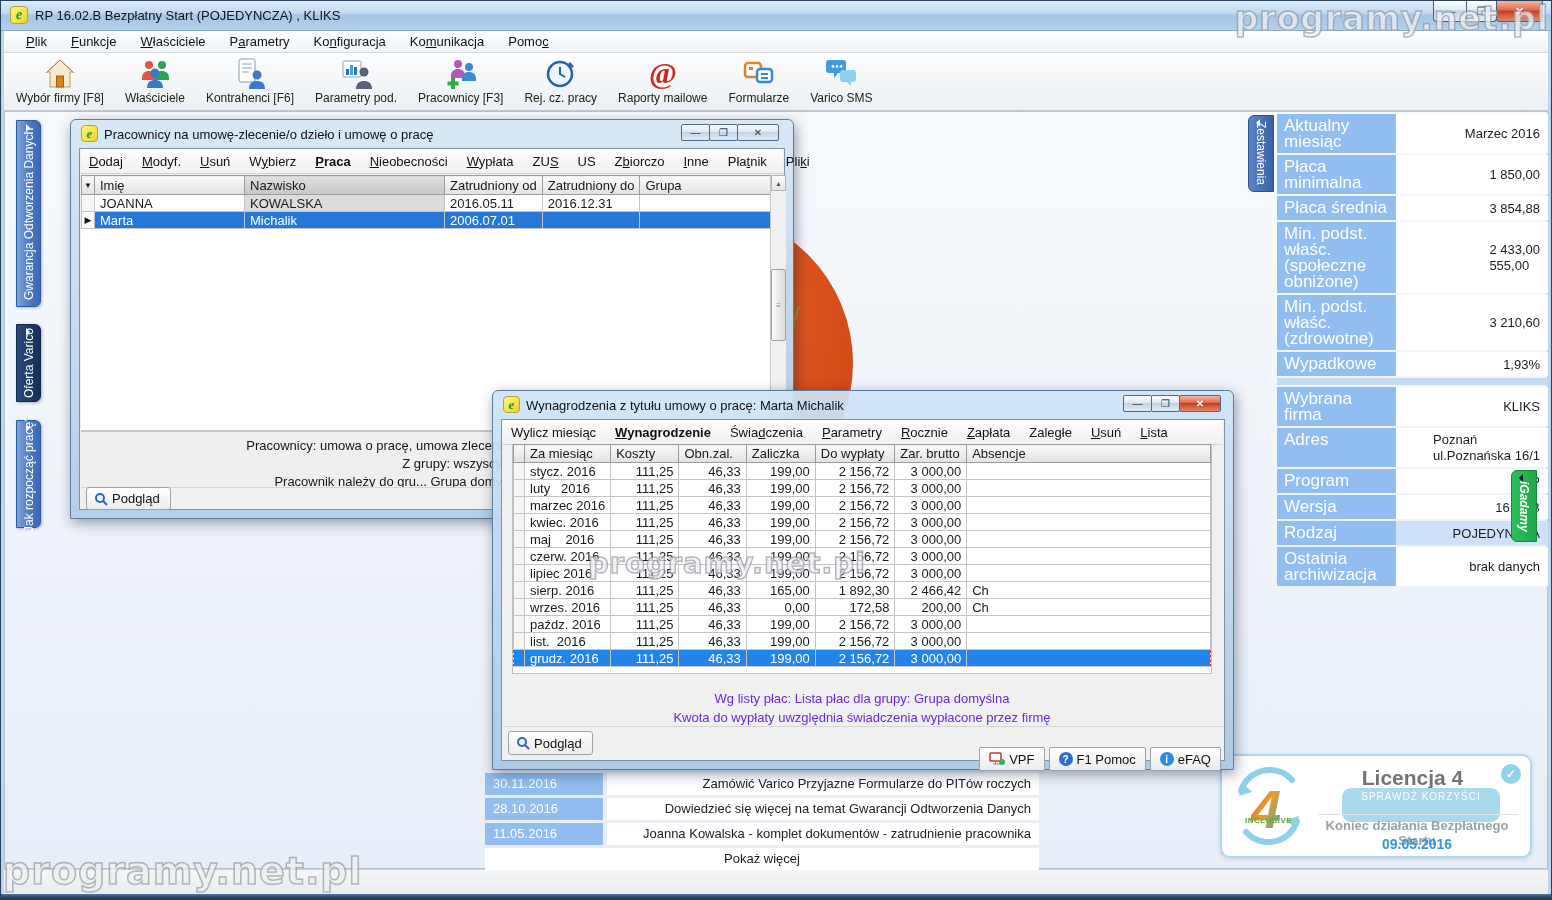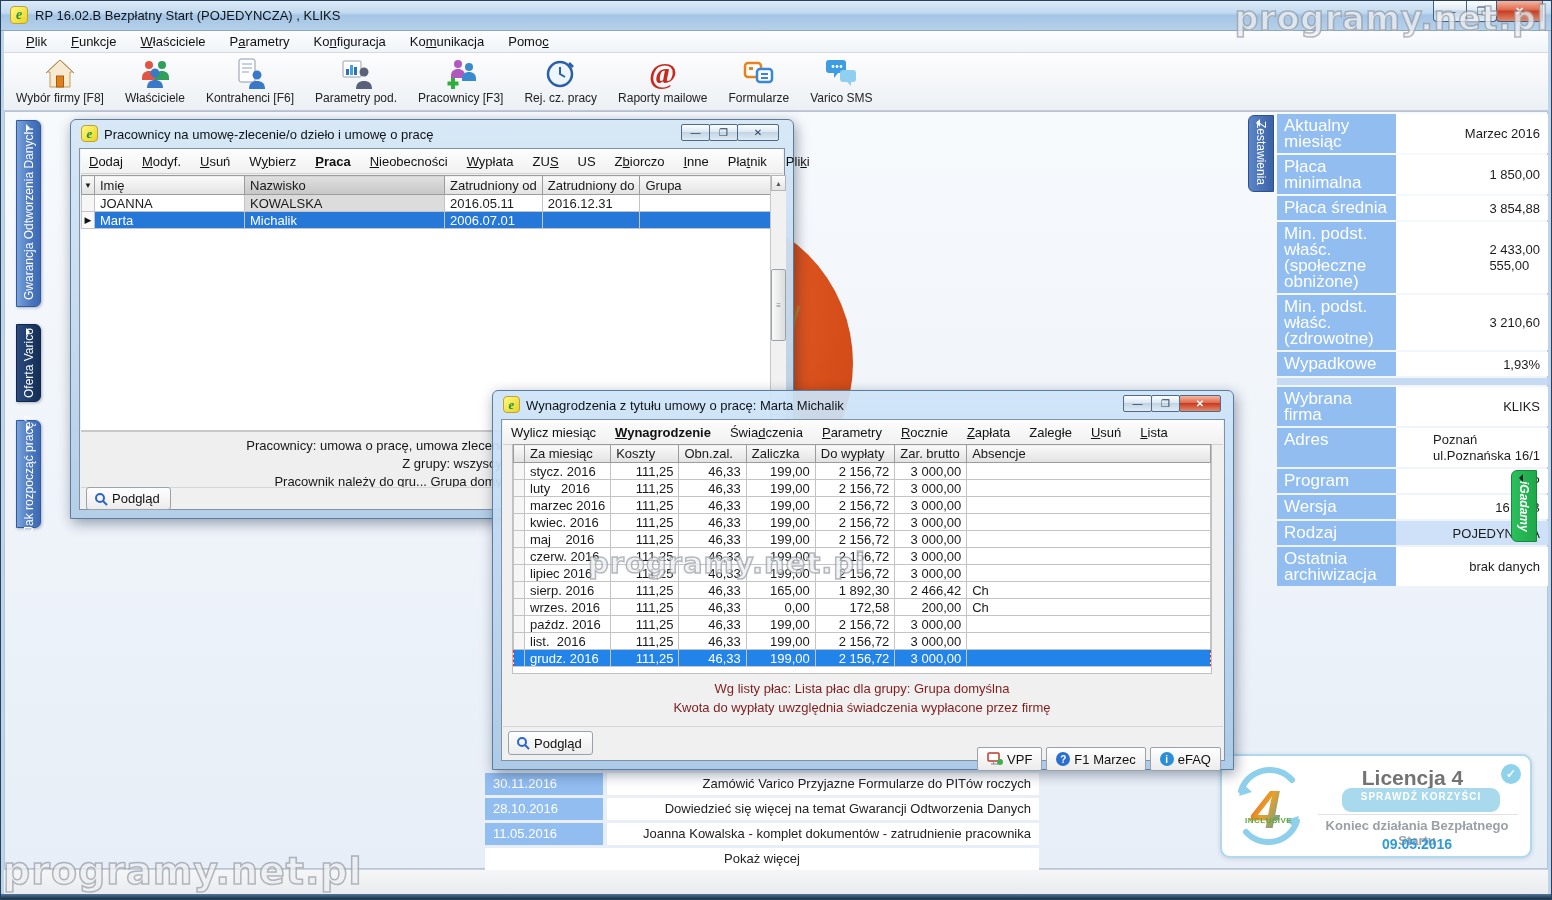--- a/index.html
+++ b/index.html
@@ -118,21 +118,21 @@
 .sb-thumb{position:absolute;left:0;right:0;top:94px;height:72px;background:linear-gradient(90deg,#fafafa,#dcdcdc);
   border:1px solid #9aa2aa;border-radius:2px;color:#889;font-size:8px;display:flex;align-items:center;justify-content:center}
 .w1-footer{position:absolute;left:1px;top:282px;width:705px;height:60px;background:#efefef;border-top:1px solid #c9c9c9}
 .w1-lines{position:absolute;left:8px;top:5px;width:413px;text-align:right;font-size:13px;color:#171717;line-height:18px}
 .btnrow{position:absolute;left:1px;right:1px;bottom:0;height:22px;border-top:1px solid #d6d6d6;background:#f0f0f0}
 .pbtn{position:absolute;left:5px;top:-1px;height:23px;padding:0 10px 0 7px;display:flex;align-items:center;gap:4px;
   background:linear-gradient(#fefefe,#ececec);border:1px solid #9aa2ac;border-radius:3px;font-size:13px;color:#111}
 
 .w2-gridarea{position:absolute;left:10px;top:24px;width:700px;height:230px;background:#fff;border:1px solid #c0c0c0;border-top:none}
 .w2-info{position:absolute;left:10px;top:246px;width:700px;height:64px;border-top:1px solid #c9c9c9;
-  text-align:center;font-size:13px;color:#7f1d1d;line-height:19px;padding-top:12px}
+  text-align:center;font-size:13px;color:#6d28d9;line-height:19px;padding-top:22px}
 .w2-btnrow{height:34px}
 .w2-btnrow .pbtn{top:4px;height:24px}
 .rbtns{position:absolute;right:2px;top:20px;display:flex;height:24px}
 .rbtn{display:flex;align-items:center;gap:4px;padding:0 9px;font-size:13px;color:#111;
   background:linear-gradient(#fefefe,#ececec);border:1px solid #9aa2ac;margin-left:4px;border-radius:2px}
 .badge{width:14px;height:14px;border-radius:50%;color:#fff;font-size:10px;font-weight:bold;
   display:flex;align-items:center;justify-content:center}
 .badge.q{background:#2a6fd0}.badge.i{background:#2a8fd8}
 
 .news{position:absolute;left:480px;top:661px;width:554px;z-index:2}
@@ -140,22 +140,22 @@
 .news-date{width:118px;background:#92bdf0;color:#fff;font-size:13px;padding:3px 0 0 8px;margin-right:4px}
 .news-text{flex:1;background:#fff;color:#222;font-size:13px;text-align:right;padding:3px 8px 0 0;white-space:nowrap}
 .news-more{height:22px;background:#fff;text-align:center;font-size:13px;color:#222;padding-top:3px}
 
 .license{position:absolute;left:1215px;top:642px;width:312px;height:104px;background:#fff;
   border:2px solid #aed9ef;border-radius:10px;z-index:2;box-shadow:0 1px 4px rgba(0,40,80,.15)}
 .lic-logo{position:absolute;left:8px;top:11px}
 .lic-title{position:absolute;left:98px;top:10px;width:185px;text-align:center;font-size:21px;font-weight:bold;color:#737373}
 .lic-check{position:absolute;right:9px;top:8px;width:20px;height:20px;border-radius:50%;background:#8ed2ec;
   color:#fff;font-weight:bold;font-size:12px;text-align:center;line-height:20px}
-.lic-pill{position:absolute;left:120px;top:32px;width:158px;height:24px;border-radius:9px;background:#a9d9ec;
-  color:#fff;font-size:10px;font-weight:bold;letter-spacing:1px;text-align:center;line-height:18px}
+.lic-pill{position:absolute;left:120px;top:32px;width:158px;height:34px;border-radius:9px;background:#a9d9ec;
+  color:#fff;font-size:10px;font-weight:normal;letter-spacing:1px;text-align:center;line-height:18px}
 .lic-div{position:absolute;left:96px;right:12px;top:58px;border-top:1px solid #e2e2e2}
 .lic-note{position:absolute;left:84px;top:62px;width:222px;text-align:center;font-size:13px;font-weight:bold;color:#9aa0a6}
 .lic-date{position:absolute;left:84px;top:80px;width:222px;text-align:center;font-size:14px;font-weight:bold;color:#2e9bd6}
 
 .statusbar{position:absolute;left:3px;right:3px;top:868px;height:26px;
   background:linear-gradient(#f5f6f7,#e9ebee);border-top:1px solid #ccd2d9}
 .bottom-edge{position:absolute;left:0;right:0;bottom:0;height:5px;background:linear-gradient(#54779c,#1a2f47)}
 
 .wm{position:absolute;z-index:9;font-weight:bold;letter-spacing:1px;pointer-events:none;
   color:rgba(228,231,235,.5);-webkit-text-stroke:1.5px rgba(135,140,148,.6);
@@ -685,21 +685,21 @@
             <div class="rbtn">
               <svg width="16" height="14">
                   <rect x="1" y="1" width="11" height="8" rx="1" fill="#fff" stroke="#c03a2a" stroke-width="1.5"></rect>
                   <path d="M4 12h7M6.5 9v3" stroke="#888"></path>
                   <circle cx="13" cy="10" r="3" fill="#3fae4f"></circle>
                 </svg>
               <span>VPF</span>
             </div>
             <div class="rbtn">
               <span class="badge q">?</span>
-              <span>F1 Marzec</span>
+              <span>F1 Pomoc</span>
             </div>
             <div class="rbtn">
               <span class="badge i">i</span>
               <span>eFAQ</span>
             </div>
           </div>
         </div>
       </div>
     </div>
 

